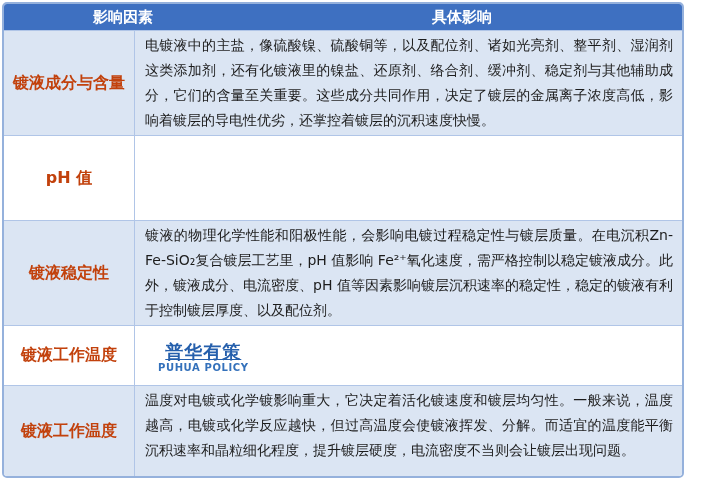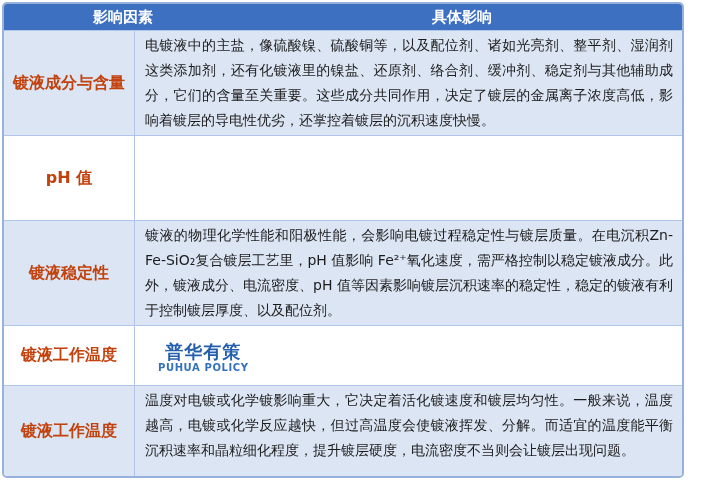--- a/index.html
+++ b/index.html
@@ -31,21 +31,21 @@
   .icell {
     flex:1; box-sizing:border-box; padding:2px 9px 2px 10px;
     font-size:14px; line-height:25px; color:#1c1c1c;
     text-align:justify; text-justify:inter-ideograph; overflow:hidden;
   }
   .wm {
     position:absolute; left:158px; top:341px; z-index:5;
     display:flex; flex-direction:column; align-items:center;
     color:#1a57a8; opacity:0.95; pointer-events:none;
   }
-  .wm-cn { font-size:18px; font-weight:bold; letter-spacing:1px; line-height:22px; }
+  .wm-cn { font-size:18px; font-weight:bold; letter-spacing:1px; line-height:22px;text-decoration:underline; }
   .wm-en { font-size:10px; font-weight:bold; letter-spacing:0.6px; color:#2a6ab8; line-height:9px; }
 </style>
 </head>
 <body>
 
 <div class="page">
   <div class="tbl">
 
     <div class="hdr">
       <div class="h1">影响因素</div>

